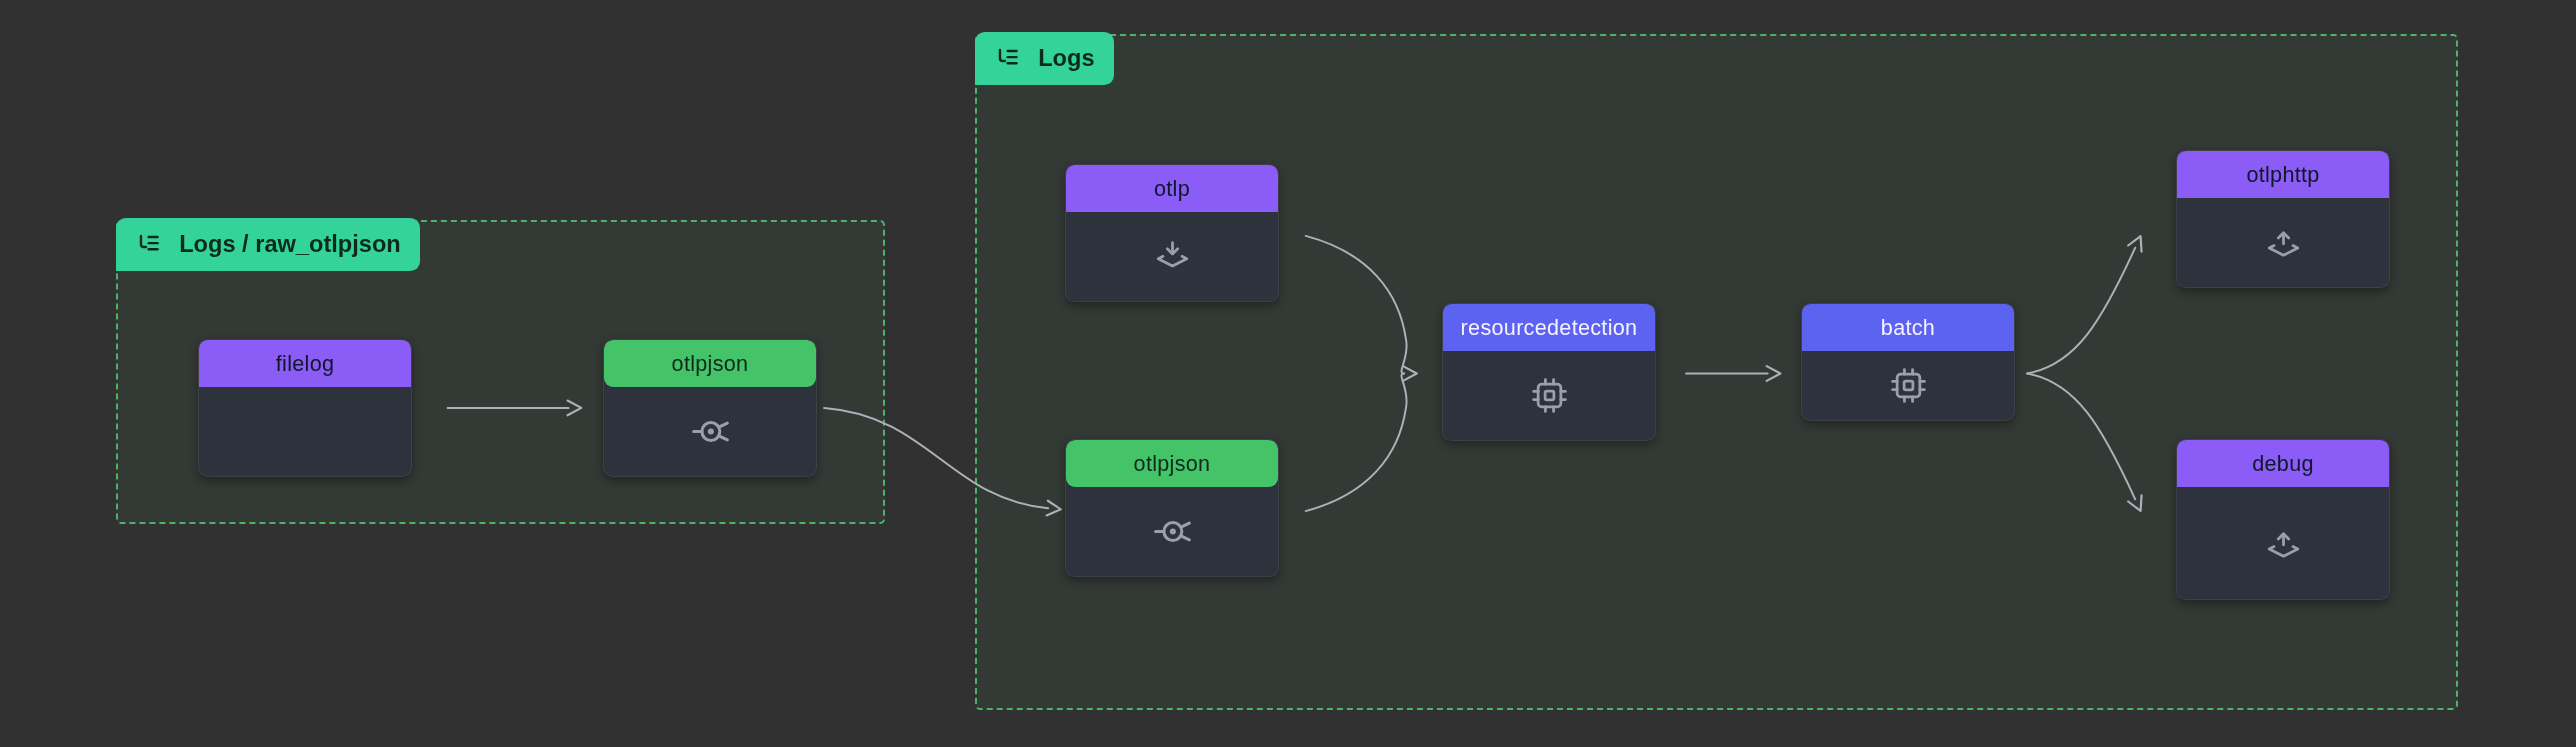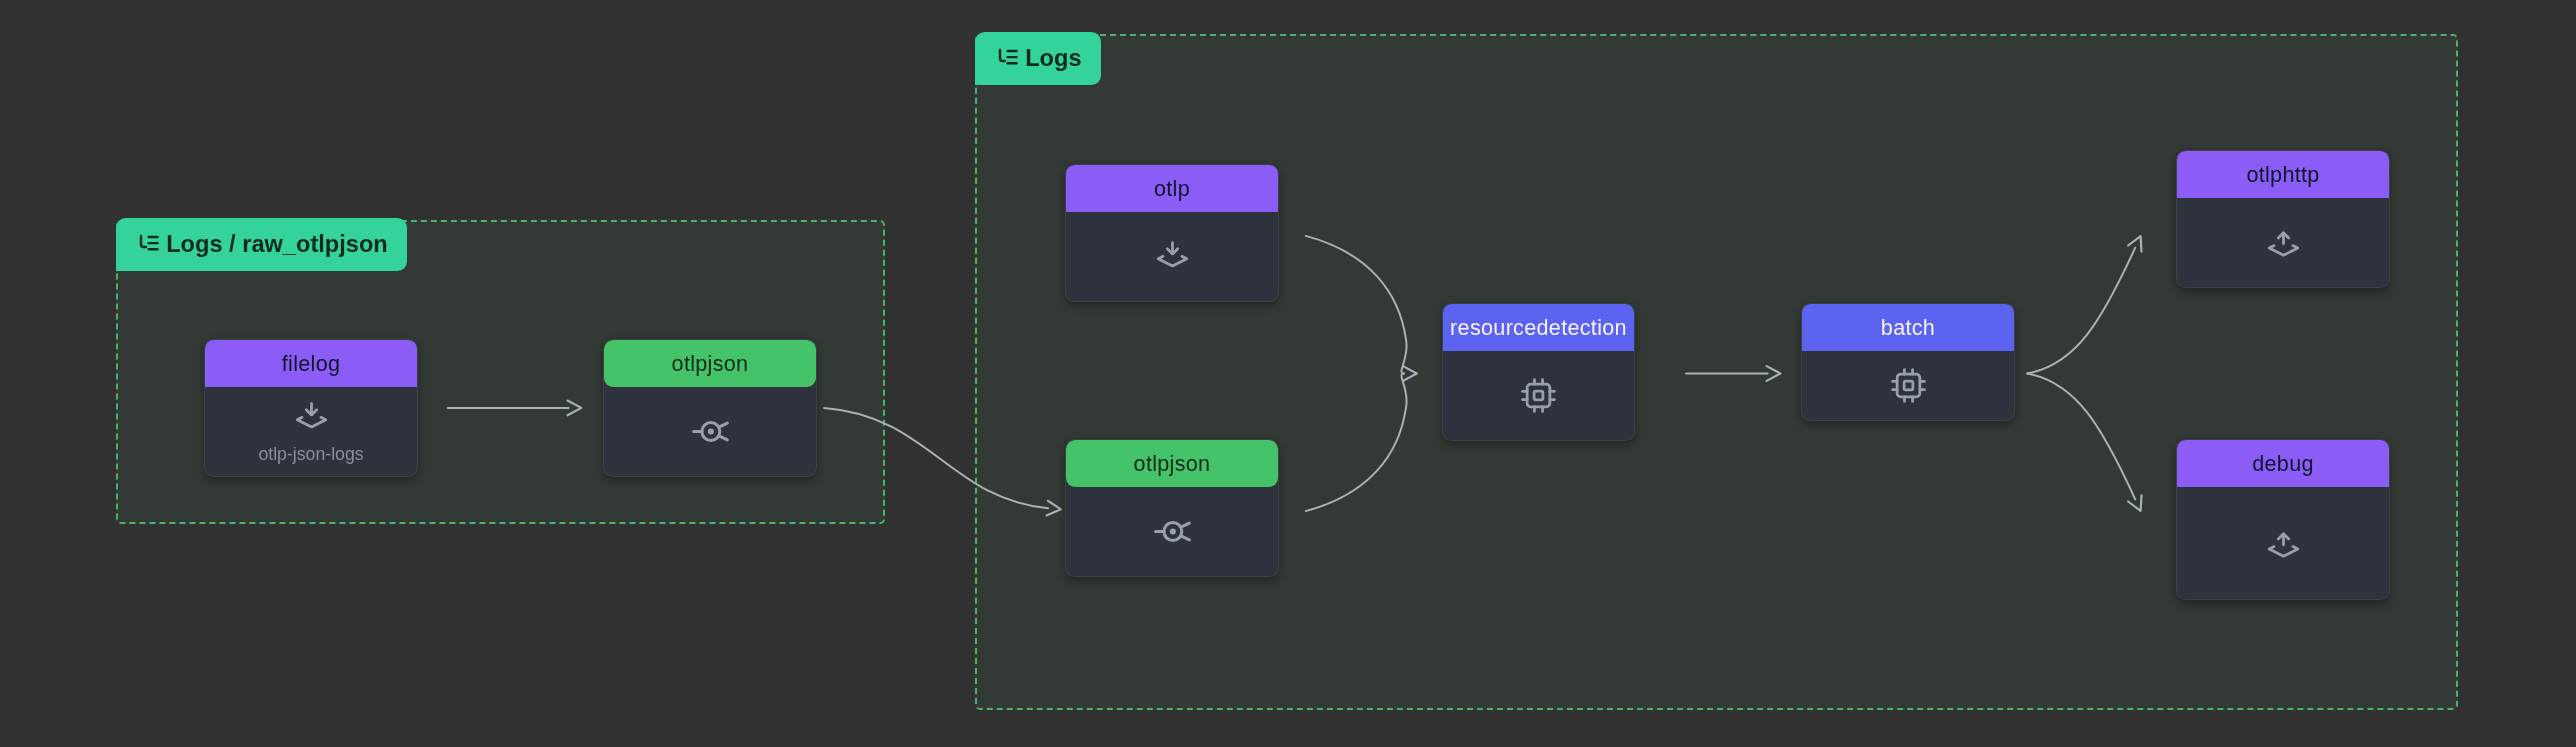--- a/index.html
+++ b/index.html
@@ -17,21 +17,21 @@
     border: 2px dashed #4db368;
     border-radius: 4.9px;
     background: rgba(77, 195, 110, 0.055);
     z-index: 1;
     box-sizing: border-box;
   }
   .badge {
     position: absolute;
     display: flex;
     align-items: center;
-    gap: 4px;
+    gap: 17px;
     height: 53px;
     padding: 0 19.7px;
     background: #34d399;
     color: #0c2b1d;
     border-radius: 9.8px 9.8px 9.8px 0;
     font-size: 23.6px;
     font-weight: 700;
     z-index: 3;
     white-space: nowrap;
   }
@@ -111,32 +111,22 @@
       <span class="bicon">
         <svg viewBox="0 0 24 24" width="26.5" height="26.5" fill="none" stroke="currentColor" stroke-width="2.2" stroke-linecap="round" stroke-linejoin="round">
           <path d="M4.5 4.5 V12 a2.5 2.5 0 0 0 2.5 2.5 H9"></path>
           <path d="M11.5 5.5 H19.5"></path>
           <path d="M11.5 11 H19.5"></path>
           <path d="M11.5 16.5 H19.5"></path>
         </svg>
       </span>
       <span>Logs</span>
     </div>
-    <div class="node" style="left: 204px; top: 339px; width: 214px; height: 138px;">
+    <div class="node" style="left: 198px; top: 339px; width: 214px; height: 138px;">
       <div class="node-header hdr-receiver">filelog</div>
-      <div class="node-body">
-        <span class="nicon">
-          <svg viewBox="0 0 24 24" width="39" height="39" fill="none" stroke="currentColor" stroke-width="1.7" stroke-linecap="round" stroke-linejoin="round">
-            <path d="M12 3.5 V10.2"></path>
-            <path d="M8.8 7.2 L12 10.4 L15.2 7.2"></path>
-            <path d="M6.2 11.9 L3.2 13.4 L12 17.8 L20.8 13.4 L17.8 11.9"></path>
-          </svg>
-        </span>
-        <span class="sublabel">otlp-json-logs</span>
-      </div>
     </div>
     <div class="node" style="left: 603px; top: 339px; width: 214px; height: 138px;">
       <div class="node-header hdr-connector">otlpjson</div>
       <div class="node-body">
         <span class="nicon">
           <svg viewBox="0 0 24 24" width="43" height="43" fill="none" stroke="currentColor" stroke-width="1.7" stroke-linecap="round" stroke-linejoin="round">
             <circle cx="12.2" cy="12" r="5"></circle>
             <circle cx="12.2" cy="12" r="1.7" fill="currentColor" stroke="none"></circle>
             <path d="M2.6 12 H7.2"></path>
             <path d="M16.7 9.6 L21.4 7.3"></path>
@@ -164,21 +154,21 @@
           <svg viewBox="0 0 24 24" width="43" height="43" fill="none" stroke="currentColor" stroke-width="1.7" stroke-linecap="round" stroke-linejoin="round">
             <circle cx="12.2" cy="12" r="5"></circle>
             <circle cx="12.2" cy="12" r="1.7" fill="currentColor" stroke="none"></circle>
             <path d="M2.6 12 H7.2"></path>
             <path d="M16.7 9.6 L21.4 7.3"></path>
             <path d="M16.7 14.4 L21.4 16.7"></path>
           </svg>
         </span>
       </div>
     </div>
-    <div class="node" style="left: 1442px; top: 303px; width: 193px; height: 138px;">
+    <div class="node" style="left: 1442px; top: 303px; width: 214px; height: 138px;">
       <div class="node-header hdr-processor">resourcedetection</div>
       <div class="node-body">
         <span class="nicon">
           <svg viewBox="0 0 24 24" width="39" height="39" fill="none" stroke="currentColor" stroke-width="1.7" stroke-linecap="round" stroke-linejoin="round">
             <rect x="5" y="5" width="14" height="14" rx="2.2"></rect>
             <rect x="9.3" y="9.3" width="5.4" height="5.4" rx="1"></rect>
             <path d="M9.5 2.2 v2.8"></path>
             <path d="M14.5 2.2 v2.8"></path>
             <path d="M9.5 19 v2.8"></path>
             <path d="M14.5 19 v2.8"></path>

